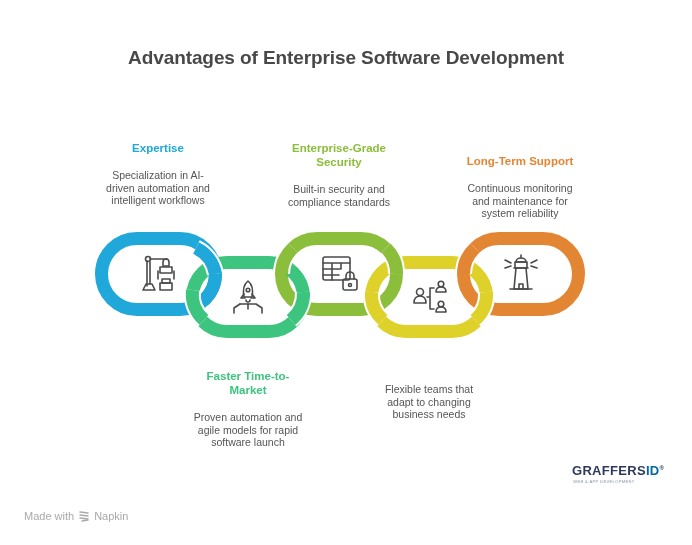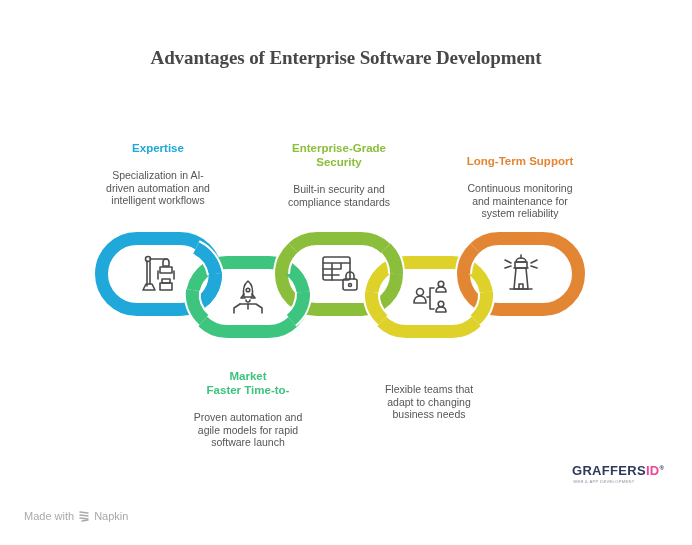--- a/index.html
+++ b/index.html
@@ -1,28 +1,28 @@
 <!DOCTYPE html>
 <html><head>
 <meta charset="utf-8">
 <style>
   html, body { margin:0; padding:0; background:#ffffff; }
   body { width:692px; height:545px; position:relative; overflow:hidden;
          font-family:"Liberation Sans", sans-serif; }
   .title { position:absolute; left:0; width:692px; top:47px; text-align:center;
-           font-size:19px; font-weight:bold; color:#484848; letter-spacing:-0.1px;font-family:Liberation Serif, serif; }
+           font-size:19px; font-weight:bold; color:#484848; letter-spacing:-0.1px; }
   .block { position:absolute; width:150px; text-align:center; }
   .block .head { font-size:11.5px; font-weight:bold; line-height:14px; }
   .block .desc { font-size:10.5px; color:#555555; line-height:12.5px; margin-top:14px; }
   .diagram { position:absolute; left:0; top:0; }
   .napkin { position:absolute; left:24px; top:510px; font-size:11px; color:#a9a9a9;
             display:flex; align-items:flex-start; gap:4px; }
   .logo { position:absolute; left:572px; top:461px; width:84px; height:26px; }
   .logo .brand { font-size:13px; font-weight:bold; color:#2e3a5c; letter-spacing:0.3px; line-height:14px; }
-  .logo .brand .id { color:#ec4899; }
+  .logo .brand .id { color:#0369a1; }
   .logo .brand sup { font-size:6px; color:#2e3a5c; }
   .logo .tag { font-size:4px; color:#8a8fa0; letter-spacing:0.4px; margin-top:1px; text-align:center; width:64px; }
 </style>
 </head>
 <body>
 
 <div class="title">Advantages of Enterprise Software Development</div>
 
 <div class="block" style="left:83px; top:141px;">
   <div class="head" style="color:#1FA8D9;">
@@ -52,22 +52,22 @@
   </div>
   <div class="desc">
     <div>Continuous monitoring</div>
     <div>and maintenance for</div>
     <div>system reliability</div>
   </div>
 </div>
 
 <div class="block" style="left:173px; top:369px;">
   <div class="head" style="color:#3DC47E;">
+    <div>Faster Time-to-</div>
     <div>Market</div>
-    <div>Faster Time-to-</div>
   </div>
   <div class="desc">
     <div>Proven automation and</div>
     <div>agile models for rapid</div>
     <div>software launch</div>
   </div>
 </div>
 
 <div class="block" style="left:354px; top:369px;">
   <div class="desc">

